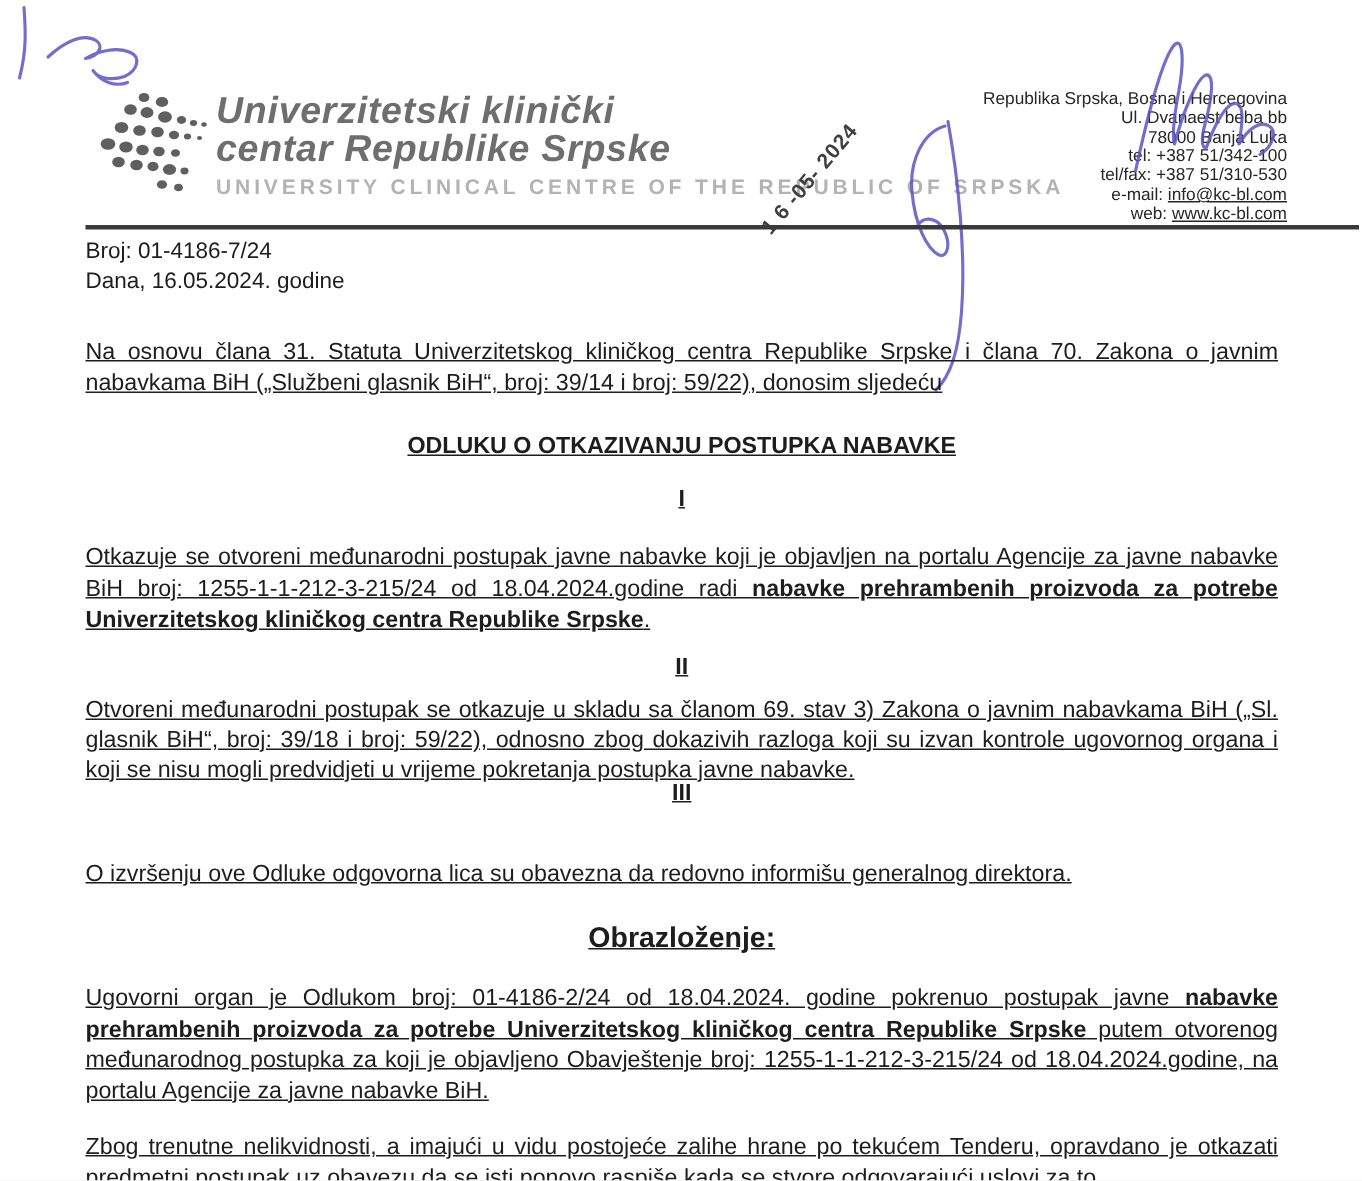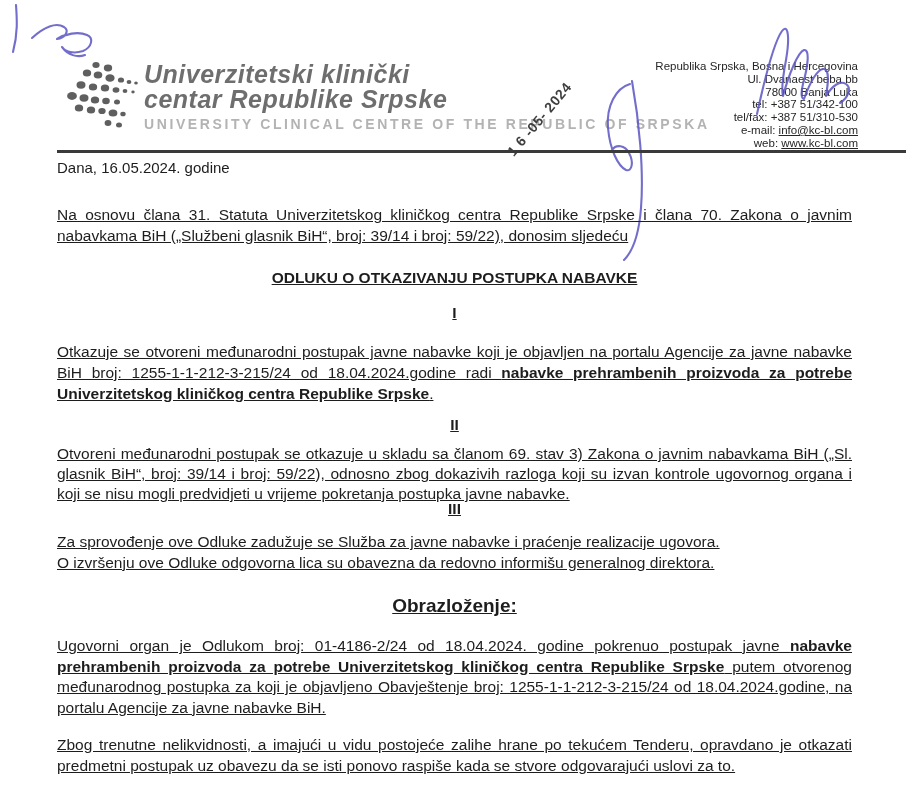--- a/index.html
+++ b/index.html
@@ -112,34 +112,35 @@
 
   <svg class="scribble" style="left:596px; top:78px;" width="70" height="185" viewBox="0 0 70 185">
     <path d="M34 6 C20 10 10 28 12 50 C14 72 22 88 30 92 C36 94 38 84 33 75 C29 67 20 66 16 72"></path>
     <path d="M36 3 C43 42 48 92 45 130 C43 156 38 172 28 182"></path>
   </svg>
 
   <div class="rule"></div>
 
   <div class="content">
     <div class="meta">
+      <div>Broj: 01-4186-7/24</div>
       <div>Dana, 16.05.2024. godine</div>
     </div>
 
     <p id="p1" class="just">Na osnovu člana 31. Statuta Univerzitetskog kliničkog centra Republike Srpske i člana 70. Zakona o javnim nabavkama BiH („Službeni glasnik BiH“, broj: 39/14 i broj: 59/22), donosim sljedeću</p>
 
     <div class="doc-title center bold">ODLUKU O OTKAZIVANJU POSTUPKA NABAVKE</div>
 
     <div id="h1s" class="sec-head center bold">I</div>
     <p id="p2" class="just"><span>Otkazuje se otvoreni međunarodni postupak javne nabavke koji je objavljen na portalu Agencije za javne nabavke BiH broj: 1255-1-1-212-3-215/24 od 18.04.2024.godine radi </span><b>nabavke prehrambenih proizvoda za potrebe Univerzitetskog kliničkog centra Republike Srpske</b><span>.</span></p>
 
     <div id="h2s" class="sec-head center bold">II</div>
-    <p id="p3" class="just">Otvoreni međunarodni postupak se otkazuje u skladu sa članom 69. stav 3) Zakona o javnim nabavkama BiH („Sl. glasnik BiH“, broj: 39/14 i broj: 59/22), odnosno zbog dokazivih razloga koji su izvan kontrole ugovornog organa i koji se nisu mogli predvidjeti u vrijeme pokretanja postupka javne nabavke.</p>
+    <p id="p3" class="just">Otvoreni međunarodni postupak se otkazuje u skladu sa članom 69. stav 3) Zakona o javnim nabavkama BiH („Sl. glasnik BiH“, broj: 39/18 i broj: 59/22), odnosno zbog dokazivih razloga koji su izvan kontrole ugovornog organa i koji se nisu mogli predvidjeti u vrijeme pokretanja postupka javne nabavke.</p>
 
     <div id="h3s" class="sec-head center bold">III</div>
-    <p id="p4"><span>Za sprovođenje ove Odluke zadužuje se Služba za javne nabavke i praćenje realizacije ugovora.</span><br><span>O izvršenju ove Odluke odgovorna lica su obavezna da redovno informišu generalnog direktora.</span></p>
+    <p id="p4"><br><span>O izvršenju ove Odluke odgovorna lica su obavezna da redovno informišu generalnog direktora.</span></p>
 
     <div id="obr" class="center bold">Obrazloženje:</div>
     <p id="p5" class="just"><span>Ugovorni organ je Odlukom broj: 01-4186-2/24 od 18.04.2024. godine pokrenuo postupak javne </span><b>nabavke prehrambenih proizvoda za potrebe Univerzitetskog kliničkog centra Republike Srpske</b><span> putem otvorenog međunarodnog postupka za koji je objavljeno Obavještenje broj: 1255-1-1-212-3-215/24 od 18.04.2024.godine,  na portalu Agencije za javne nabavke BiH.</span></p>
 
     <p id="p6" class="just">Zbog trenutne nelikvidnosti, a imajući u vidu postojeće zalihe hrane po tekućem Tenderu, opravdano je otkazati predmetni postupak uz obavezu da se isti ponovo raspiše kada se stvore odgovarajući uslovi za to.</p>
   </div>
 </div>
 
 </body></html>

